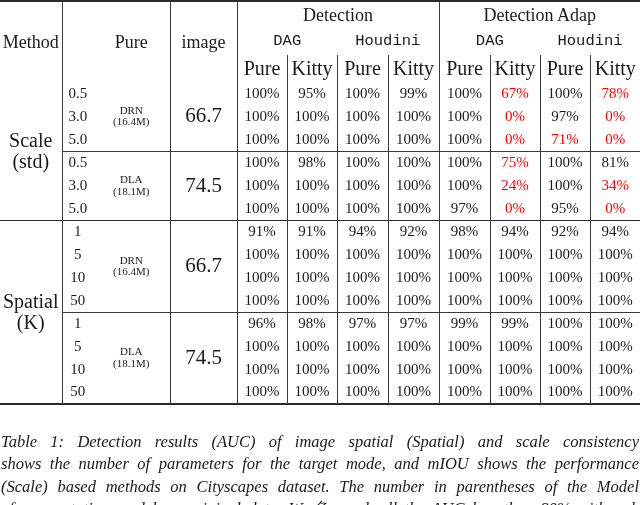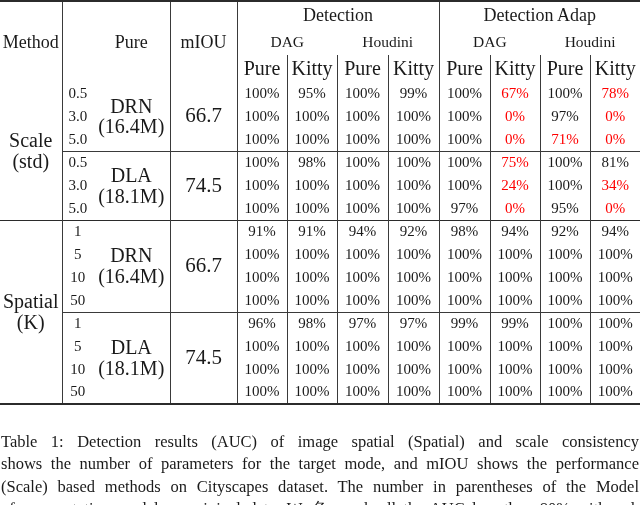--- a/index.html
+++ b/index.html
@@ -30,28 +30,28 @@
   }
   
   .toprule td{border-top:2.2px solid #2b2b2b;}
   .midrule td{border-top:1.6px solid #2b2b2b;}
   .botrule td{border-top:2.2px solid #2b2b2b;}
 
   .vl{border-left:1.1px solid #3a3a3a;}
   .vlheavy{border-left:1.3px solid #3a3a3a;}
 
   .hdr-cell{font-size:18px;}
-  .sub-cell{font-size:15.5px;}
+  .sub-cell{font-size:15.5px;font-family:Liberation Mono, monospace;}
   .pk-cell{font-size:20px;}
 
   .val{font-size:15px;}
   .red{color:#ff0000;}
 
   .method-lbl{font-size:20px;line-height:1.12;}
-  .model-lbl{font-size:20px;line-height:1.12;}
+  .model-lbl{font-size:11px;line-height:1.12;}
   .param-lbl{font-size:15px;line-height:1.22;}
   .miou-lbl{font-size:21px;}
 
   .rowline{height:23px;}
   .hdr-row{height:27px;}
 
   
   .grouprule > td{border-top:1.4px solid #3a3a3a;}
 
   
@@ -60,21 +60,21 @@
     left:0;top:431px;
     width:640px;
     font-size:16.5px;
     line-height:1.36;
     text-align:justify;
     text-justify:inter-word;
     color:#1a1a1a;
     padding:0 1px;
     box-sizing:border-box;
   }
-  .cap-j{display:block;text-align:justify;text-align-last:justify;}
+  .cap-j{display:block;text-align:justify;text-align-last:justify;font-style:italic;}
 </style>
 </head>
 <body>
 
 <div class="page">
 
   <table class="tbl">
     <colgroup>
       <col style="width:62px">
       <col style="width:31px">
@@ -88,21 +88,21 @@
       <col style="width:50px">
       <col style="width:50px">
       <col style="width:50px">
     </colgroup>
 
     <tbody>
         <tr class="toprule hdr-row">
       <td rowspan="3" class="hdr-cell">Method</td>
       <td rowspan="3" class="vl"></td>
       <td rowspan="3" class="hdr-cell">Pure</td>
-      <td rowspan="3" class="vl hdr-cell">mIOU</td>
+      <td rowspan="3" class="vl hdr-cell">image</td>
       <td colspan="4" class="vl hdr-cell">Detection</td>
       <td colspan="4" class="vlheavy hdr-cell">Detection Adap</td>
     </tr>
 
     <tr class="hdr-row">
       <td colspan="2" class="vl sub-cell">DAG</td>
       <td colspan="2" class="sub-cell">Houdini</td>
       <td colspan="2" class="vlheavy sub-cell">DAG</td>
       <td colspan="2" class="sub-cell">Houdini</td>
     </tr>

